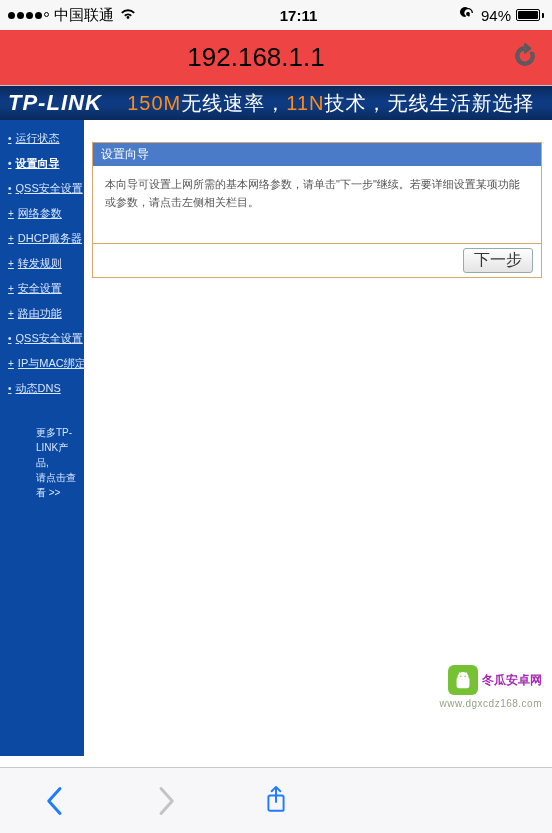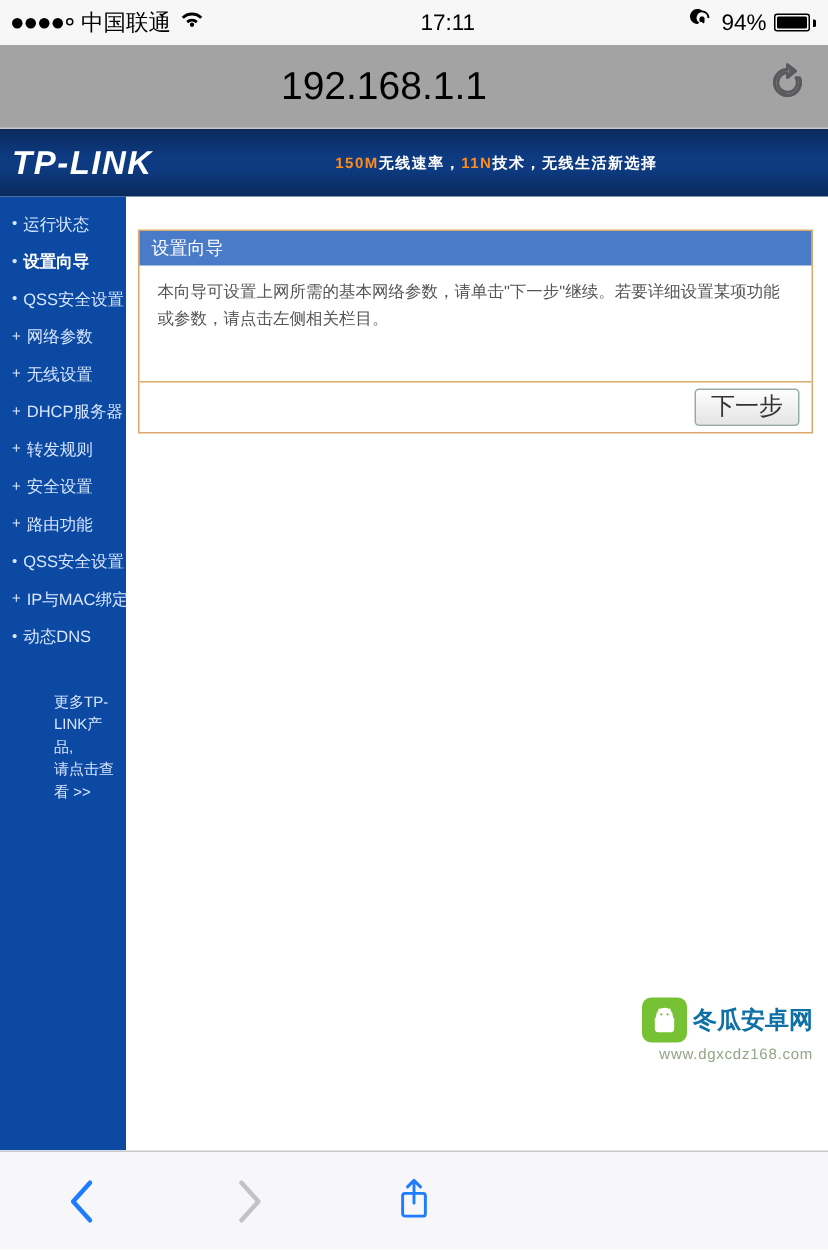--- a/index.html
+++ b/index.html
@@ -4,61 +4,61 @@
 <style>
   * { margin: 0; padding: 0; box-sizing: border-box; }
   html, body { width: 552px; height: 833px; font-family: -apple-system, "Helvetica Neue", Arial, "Microsoft YaHei", sans-serif; overflow: hidden; background: #fff; }
 
   
   .statusbar { height: 30px; background: #f7f7f7; display: flex; align-items: center; justify-content: space-between; padding: 12px 8px; font-size: 15px; font-weight: 500; color: #000; }
   .status-left, .status-right { display: flex; align-items: center; gap: 5px; }
   .dots { display: flex; gap: 2px; }
   .dot { width: 7px; height: 7px; border-radius: 50%; background: #000; }
   .dot.empty { background: transparent; border: 1px solid #000; width: 5px; height: 5px; }
-  .status-time { font-weight: 400; }
+  .status-time { font-weight: 700; }
   .wifi, .lock, .battery { display: inline-block; }
   .battery-wrap { display: flex; align-items: center; gap: 2px; }
   .battery-body { width: 24px; height: 12px; border: 1px solid #000; border-radius: 2px; position: relative; }
   .battery-fill { position: absolute; left: 1px; top: 1px; bottom: 1px; width: 92%; background: #000; border-radius: 1px; }
   .battery-tip { width: 2px; height: 5px; background: #000; border-radius: 0 1px 1px 0; }
 
   
-  .addressbar { height: 56px; background: #a3a3a3; border-bottom: 1px solid #c9c9cc; display: flex; align-items: center; padding: 0 14px; gap: 14px; }
+  .addressbar { height: 56px; background: #ef4444; border-bottom: 1px solid #c9c9cc; display: flex; align-items: center; padding: 0 14px; gap: 14px; }
   .url { flex: 1; text-align: center; font-size: 26px; color: #000; }
   .reload { color: #5a5a5e; }
 
   
   .page { height: calc(833px - 30px - 56px - 66px); background: #fff; position: relative; overflow: hidden; }
-  .banner { height: 45px; background: linear-gradient(#0a2a5c, #0d3a80 40%, #0d3a80 60%, #0a2a5c); display: flex; align-items: center; }
+  .banner { height: 34px; background: linear-gradient(#0a2a5c, #0d3a80 40%, #0d3a80 60%, #0a2a5c); display: flex; align-items: center; }
   .brand { color: #fff; font-weight: 700; font-style: italic; font-size: 22px; letter-spacing: 1px; padding: 0 8px; font-family: Arial, sans-serif; }
-  .slogan { flex: 1; text-align: center; font-size: 10px; font-weight: 700; color: #fff; letter-spacing: 1px; }
+  .slogan { flex: 1; text-align: center; font-size: 20px; font-weight: 400; color: #fff; letter-spacing: 1px; }
   .slogan .orange { color: #ff8c1a; }
 
   .router-body { display: flex; height: calc(100% - 45px); }
   .sidebar { width: 84px; background: #0b49a3; color: #cfe0ff; font-size: 11px; padding-top: 6px; display: flex; flex-direction: column; }
-  .nav-item { padding: 5px 22px 5px 8px; cursor: pointer; display: flex; align-items: center; gap: 3px; white-space: nowrap; color: #d8e6ff; }
+  .nav-item { padding: 5px 22px 5px 8px; cursor: pointer; display: flex; align-items: center; gap: 3px; white-space: nowrap; color: #d8e6ff; text-decoration: underline; }
   .nav-item.active { color: #fff; font-weight: 600; }
   .nav-item::before { content: "•"; color: #d8e6ff; font-size: 10px; margin-right: 1px; }
   .nav-item.plus::before { content: "+"; }
   .more-box { margin-top: 18px; padding: 6px 8px; color: #d8e6ff; font-size: 10px; line-height: 1.5; margin-left: 28px; }
 
   .content { flex: 1; padding: 22px 10px 0 8px; }
   .wizard { border: 1px solid #d9a86a; background: #fff; }
   .wizard-title { background: #4a7bc9; color: #fff; font-size: 12px; padding: 3px 8px; }
   .wizard-body { padding: 10px 12px 32px 12px; font-size: 11px; color: #555; line-height: 1.6; border-bottom: 1px solid #d9a86a; position: relative; }
   .wizard-footer { padding: 4px 8px; text-align: right; }
   .next-btn { font-size: 16px; padding: 1px 10px; border: 1px solid #9aa; border-radius: 3px; background: linear-gradient(#fefefe,#e4e4e4); cursor: pointer; color: #333; }
 
   
   .toolbar { height: 66px; background: #f7f7f9; border-top: 1px solid #c9c9cc; display: flex; align-items: center; justify-content: space-around; position: relative; }
   .tb-btn { width: 44px; height: 44px; display: flex; align-items: center; justify-content: center; color: #1f7cff; }
   .tb-btn.disabled { color: #c3c3c7; }
 
   
-  .watermark { position: absolute; right: 6px; bottom: 70px; opacity: .95; display: flex; align-items: center; gap: 4px; font-size: 16px; font-weight: 600; color: #0369a1; background: rgba(255,255,255,.6); padding: 2px 4px; border-radius: 4px; }
+  .watermark { position: absolute; right: 6px; bottom: 70px; opacity: .95; display: flex; align-items: center; gap: 4px; font-size: 12px; font-weight: 600; color: #a21caf; background: rgba(255,255,255,.6); padding: 2px 4px; border-radius: 4px; }
   .wm-bot { width: 30px; height: 30px; background: #6fbf2a; border-radius: 6px; display: flex; align-items: center; justify-content: center; color: #fff; font-size: 18px; }
   .wm-sub { position: absolute; right: 10px; bottom: 58px; font-size: 10px; color: #94a487; letter-spacing: .5px; margin-top: 42px; }
 </style>
 </head>
 <body>
 
 <div class="statusbar">
   <div class="status-left">
     <span class="dots">
       <span class="dot"></span>
@@ -113,21 +113,20 @@
     </div>
   </div>
 
   <div class="router-body">
     <div class="sidebar" id="sidebar">
 
     <div class="nav-item">运行状态</div>
         <div class="nav-item active">设置向导</div>
         <div class="nav-item">QSS安全设置</div>
         <div class="nav-item plus">网络参数</div>
-        <div class="nav-item plus">无线设置</div>
         <div class="nav-item plus">DHCP服务器</div>
         <div class="nav-item plus">转发规则</div>
         <div class="nav-item plus">安全设置</div>
         <div class="nav-item plus">路由功能</div>
         <div class="nav-item">QSS安全设置</div>
         <div class="nav-item plus">IP与MAC绑定</div>
         <div class="nav-item">动态DNS</div>
         <div class="more-box">更多TP-LINK产品,<br>请点击查看 &gt;&gt;</div>
       </div>
 

